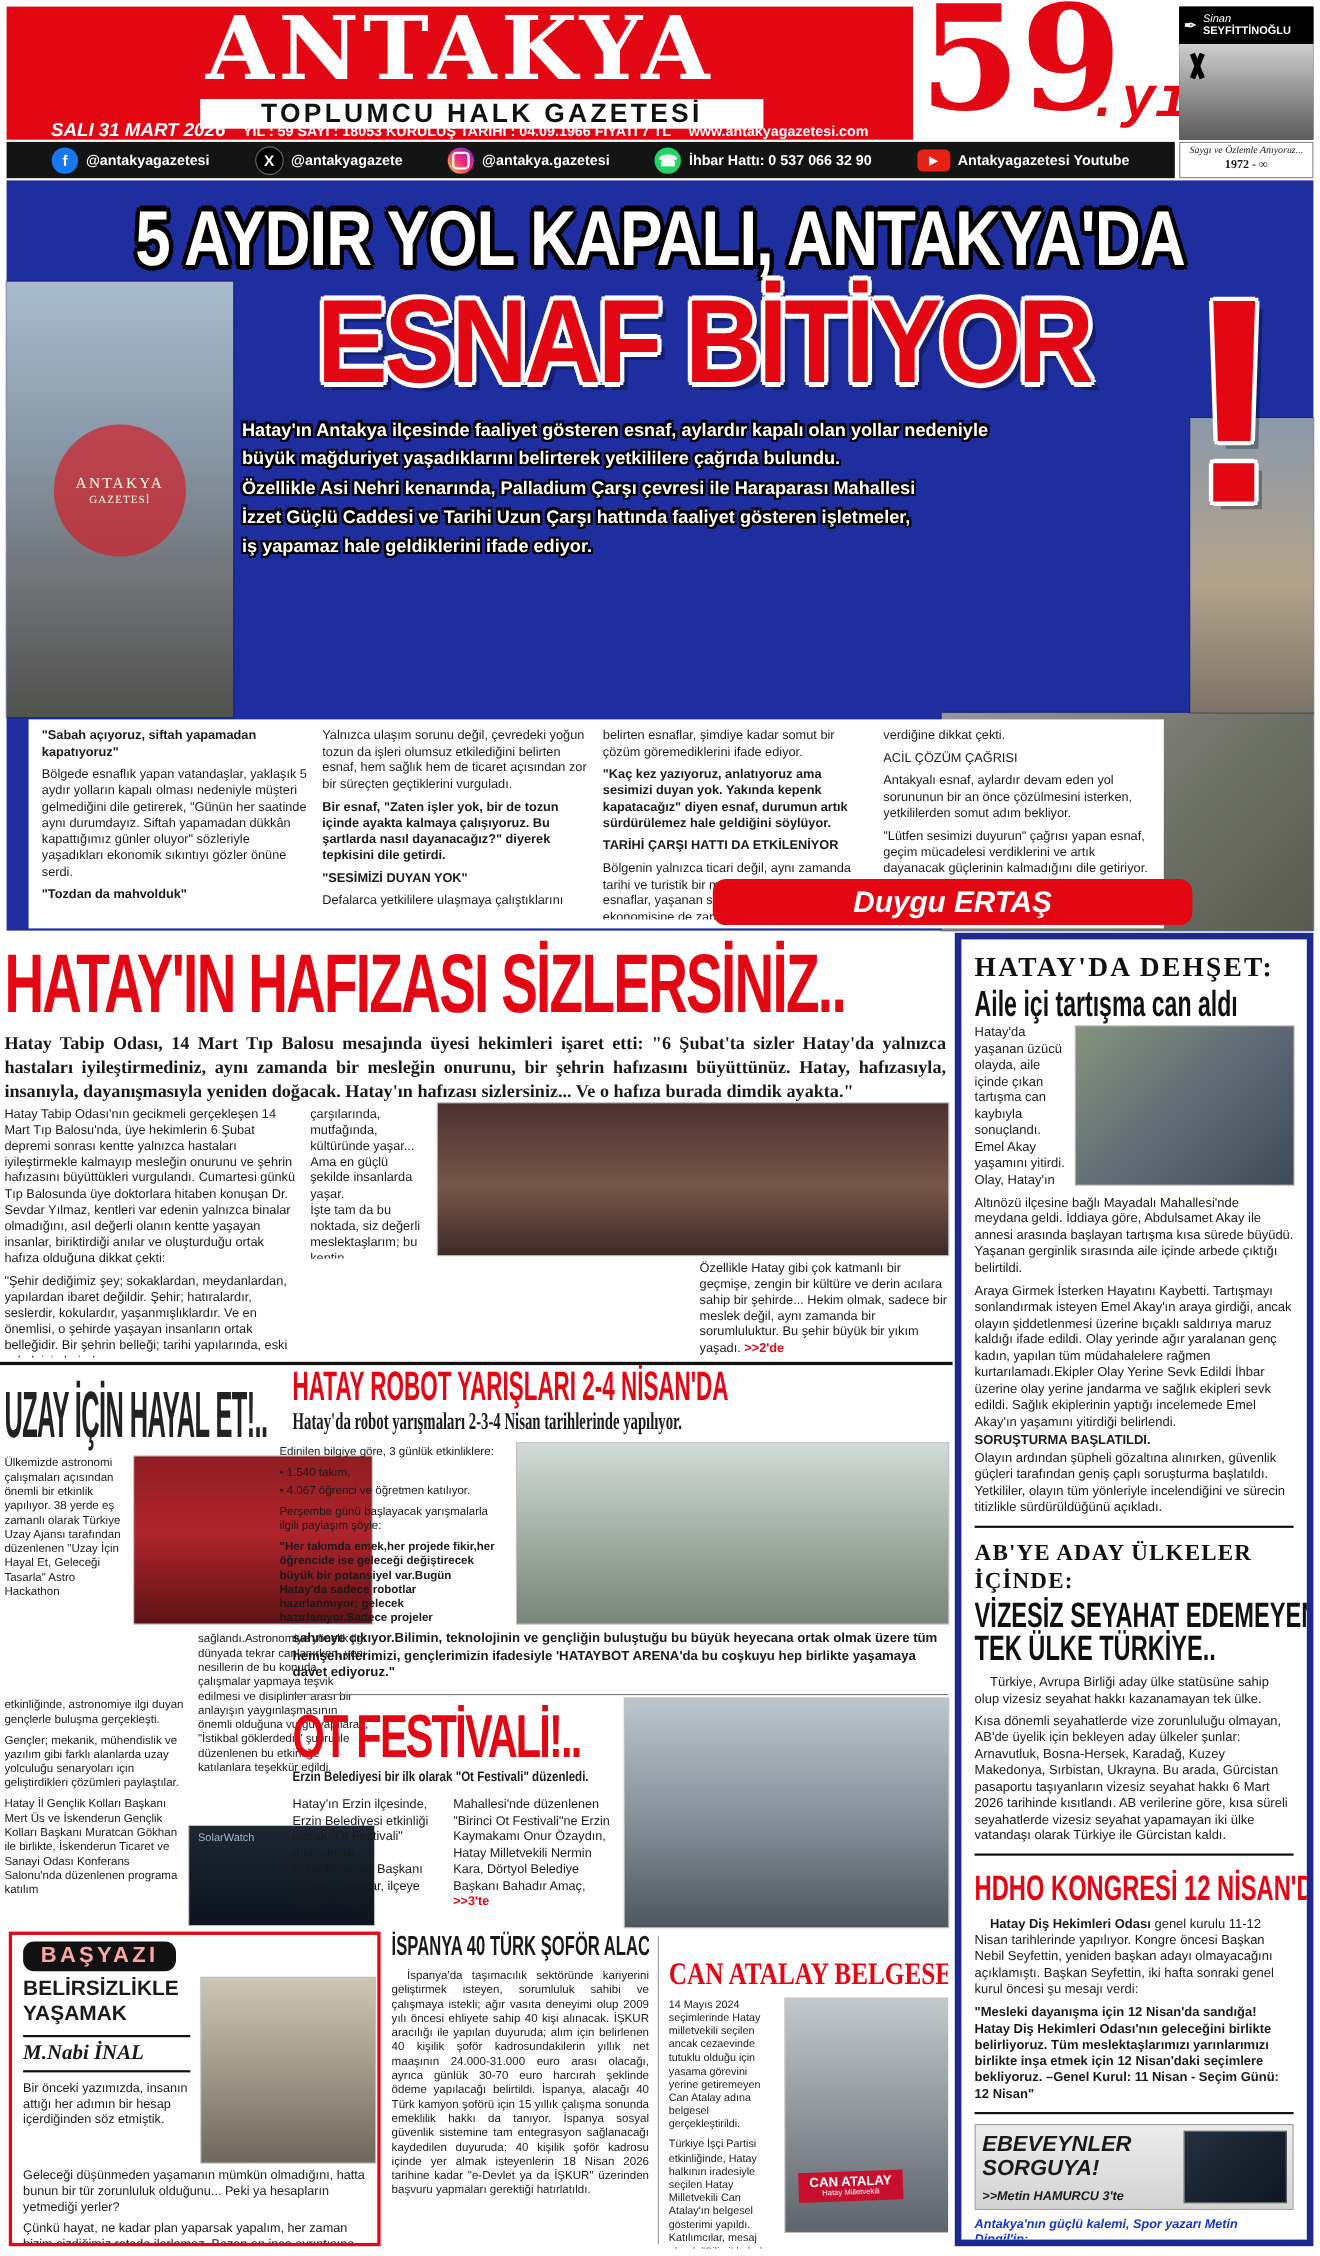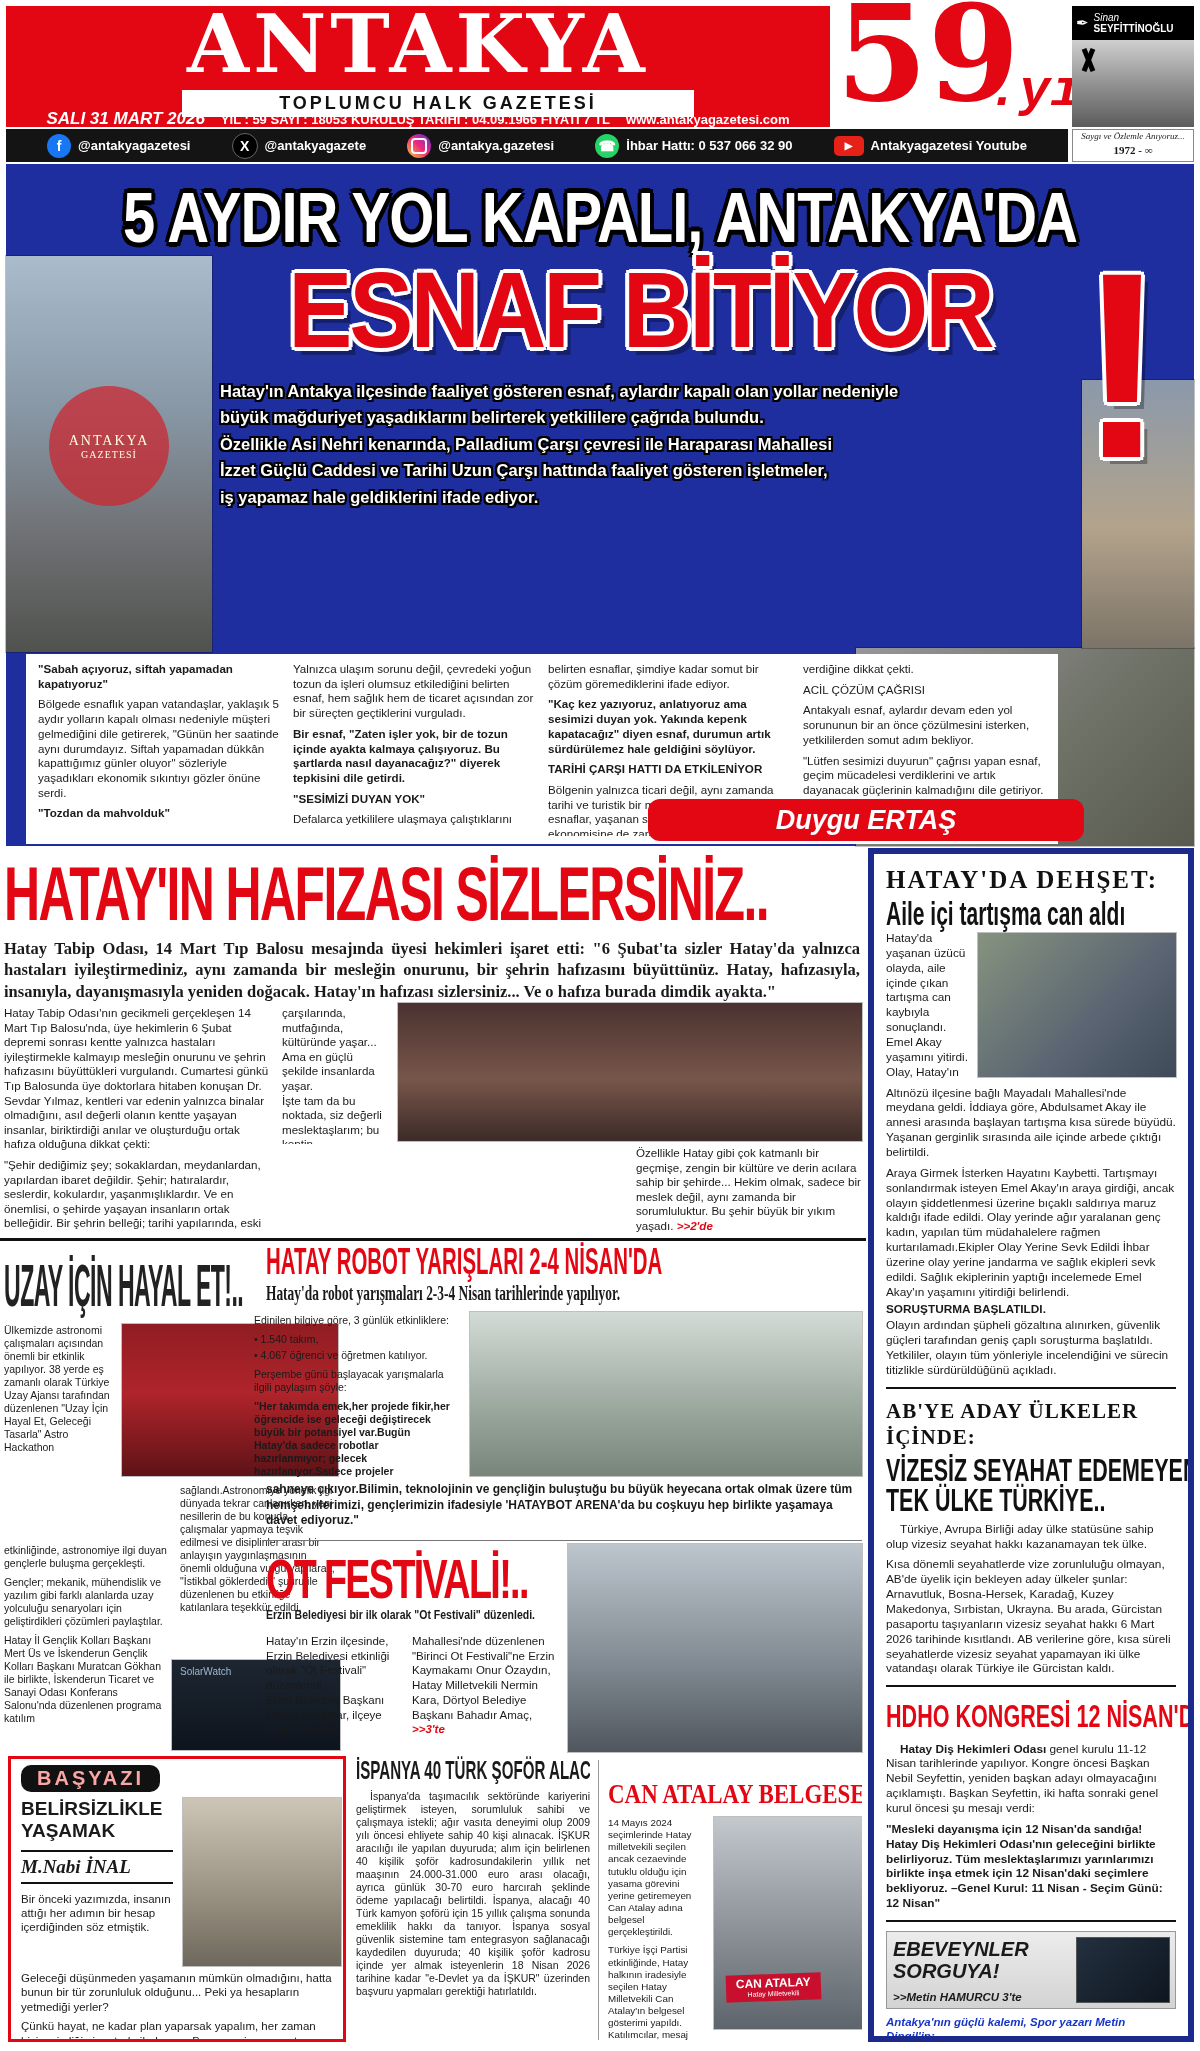--- a/index.html
+++ b/index.html
@@ -2,31 +2,31 @@
 <html><head>
 <meta charset="utf-8">
 <style>
   html,body{margin:0;padding:0;background:#fff;}
   #page{position:relative;width:1200px;height:2051px;background:#fff;overflow:hidden;
         font-family:"Liberation Sans",sans-serif;color:#1a1a1a;}
   .abs{position:absolute;}
   .photo{position:absolute;outline:1px solid rgba(0,0,0,.25);}
   p{margin:0 0 6px 0;}
   .b{font-weight:bold;}
-  .jmp{color:#e30613;font-weight:bold;font-style:italic;}
+  .jmp{color:#e30613;font-weight:bold;}
   .cond{font-family:"Liberation Sans",sans-serif;font-weight:900;}
   .sq{display:inline-block;white-space:nowrap;transform-origin:left top;}
   .ow{color:#fff;text-shadow:-3px -3px 0 #000,3px -3px 0 #000,-3px 3px 0 #000,3px 3px 0 #000,-4px 0 0 #000,4px 0 0 #000,0 -4px 0 #000,0 4px 0 #000;}
   .orr{color:#e30613;text-shadow:-3px -3px 0 #fff,3px -3px 0 #fff,-3px 3px 0 #fff,3px 3px 0 #fff,-4px 0 0 #fff,4px 0 0 #fff,0 -4px 0 #fff,0 4px 0 #fff,7px 7px 0 rgba(0,0,0,.30);}
   .od{color:#fff;text-shadow:-2px -2px 0 #000,2px -2px 0 #000,-2px 2px 0 #000,2px 2px 0 #000,-2px 0 0 #000,2px 0 0 #000,0 -2px 0 #000,0 2px 0 #000;}
   .mast{left:6px;top:6px;width:824px;height:121px;background:#e30613;position:absolute;}
   .mtitle{position:absolute;left:0;right:0;top:-2px;text-align:center;color:#fff;
           font-family:"DejaVu Serif",serif;font-weight:700;font-size:80px;line-height:1.0;letter-spacing:4px;}
   .msub{position:absolute;left:176px;top:84px;width:512px;height:27px;background:#fff;
-        text-align:center;font-weight:800;font-size:18px;letter-spacing:3px;color:#111;line-height:27px;}
+        text-align:center;font-weight:800;font-size:24px;letter-spacing:3px;color:#111;line-height:27px;}
   .mline{position:absolute;left:0;right:0;bottom:0px;height:18px;display:flex;gap:16px;align-items:baseline;justify-content:center;color:#fff;}
   .mdate{font-size:17px;font-weight:800;font-style:italic;}
   .minfo{font-size:13px;font-weight:700;}
   .msite{font-size:13px;font-weight:700;cursor:pointer;}
   .socbar{left:6px;top:129px;width:1062px;height:33px;background:#141414;position:absolute;
           display:flex;align-items:center;justify-content:space-evenly;color:#fff;font-size:13px;font-weight:700;}
   .socitem{display:flex;align-items:center;gap:7px;cursor:pointer;}
   .cic{width:24px;height:24px;border-radius:50%;display:flex;align-items:center;justify-content:center;
        color:#fff;font-weight:900;font-size:14px;}
   .memb{left:1072px;top:129px;width:122px;height:33px;position:absolute;background:#fff;border:1px solid #888;

